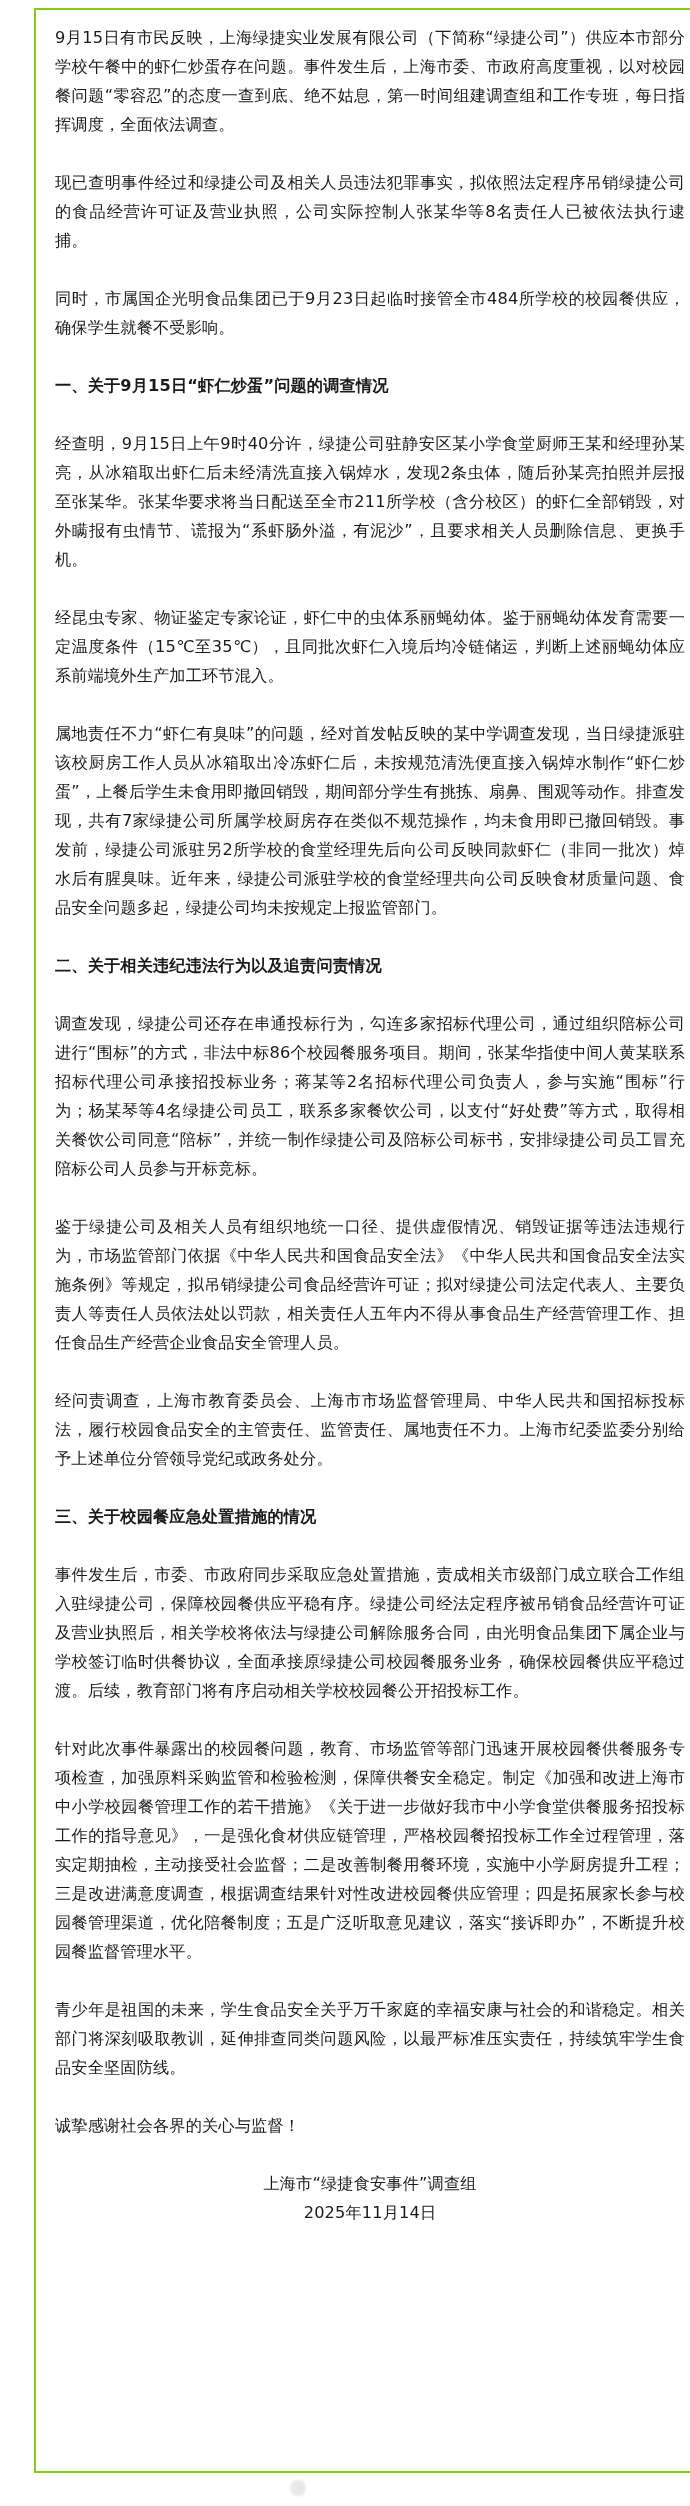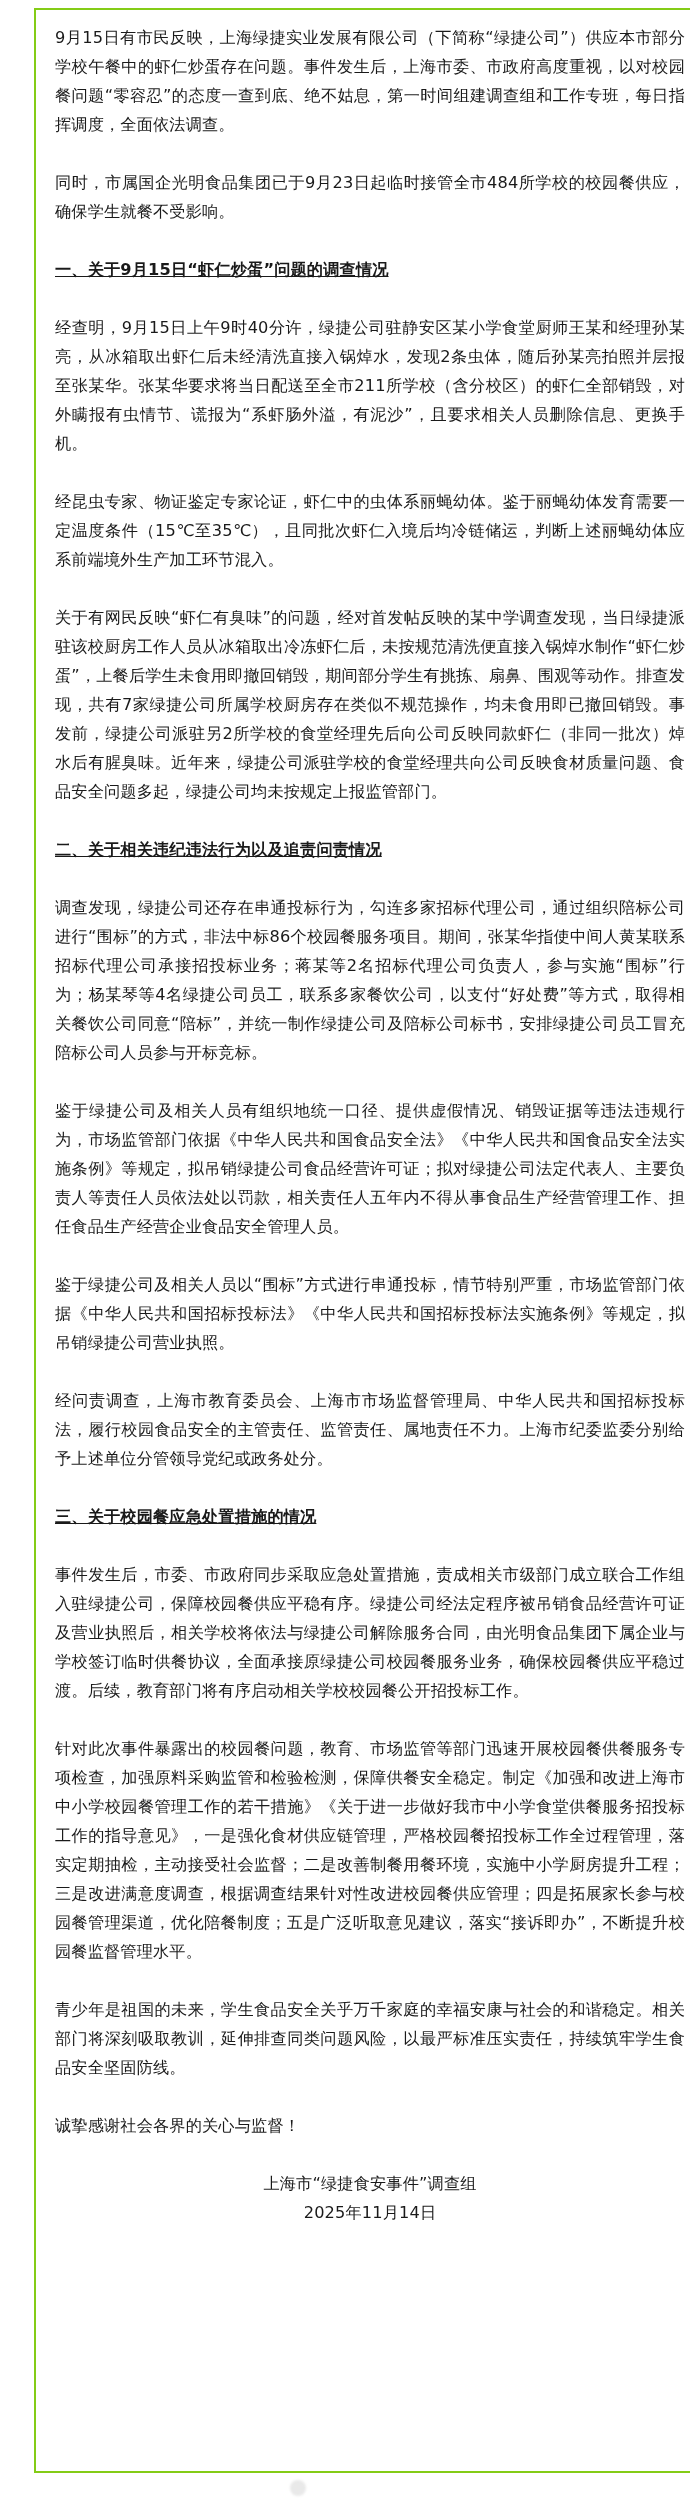--- a/index.html
+++ b/index.html
@@ -32,21 +32,20 @@
     line-height: 29px;
     letter-spacing: 0.15px;
     text-align: justify;
   }
   .para {
     margin: 0 0 29px 0;
   }
   .heading {
     margin: 0 0 29px 0;
     font-weight: bold;
-    text-decoration: underline;
   }
   .signature {
     text-align: center;
     margin: 0;
   }
   .watermark {
     position: absolute;
     left: 290px;
     top: 2476px;
     height: 24px;
@@ -68,34 +67,34 @@
     font-family: "DejaVu Sans", sans-serif;
   }
 </style>
 </head>
 <body>
 
 <div class="frame">
   <div class="content">
 
     <p class="para">9月15日有市民反映，上海绿捷实业发展有限公司（下简称“绿捷公司”）供应本市部分学校午餐中的虾仁炒蛋存在问题。事件发生后，上海市委、市政府高度重视，以对校园餐问题“零容忍”的态度一查到底、绝不姑息，第一时间组建调查组和工作专班，每日指挥调度，全面依法调查。</p>
+    <p class="para">现已查明事件经过和绿捷公司及相关人员违法犯罪事实，拟依照法定程序吊销绿捷公司的食品经营许可证及营业执照，公司实际控制人张某华等8名责任人已被依法执行逮捕。</p>
     <p class="para">同时，市属国企光明食品集团已于9月23日起临时接管全市484所学校的校园餐供应，确保学生就餐不受影响。</p>
 
     <section>
       <p class="heading">一、关于9月15日“虾仁炒蛋”问题的调查情况</p>
       <p class="para">经查明，9月15日上午9时40分许，绿捷公司驻静安区某小学食堂厨师王某和经理孙某亮，从冰箱取出虾仁后未经清洗直接入锅焯水，发现2条虫体，随后孙某亮拍照并层报至张某华。张某华要求将当日配送至全市211所学校（含分校区）的虾仁全部销毁，对外瞒报有虫情节、谎报为“系虾肠外溢，有泥沙”，且要求相关人员删除信息、更换手机。</p>
       <p class="para">经昆虫专家、物证鉴定专家论证，虾仁中的虫体系丽蝇幼体。鉴于丽蝇幼体发育需要一定温度条件（15℃至35℃），且同批次虾仁入境后均冷链储运，判断上述丽蝇幼体应系前端境外生产加工环节混入。</p>
-      <p class="para">关于有网民反映“虾仁有臭味”的问题，经对首发帖反映的某中学调查发现，当日绿捷派驻该校厨房工作人员从冰箱取出冷冻虾仁后，未按规范清洗便直接入锅焯水制作“虾仁炒蛋”，上餐后学生未食用即撤回销毁，期间部分学生有挑拣、扇鼻、围观等动作。排查发现，共有7家绿捷公司所属学校厨房存在类似不规范操作，均未食用即已撤回销毁。事发前，绿捷公司派驻另2所学校的食堂经理先后向公司反映同款虾仁（非同一批次）焯水后有腥臭味。近年来，绿捷公司派驻学校的食堂经理共向公司反映食材质量问题、食品安全问题多起，绿捷公司均未按规定上报监管部门。</p>
+      <p class="para">属地责任不力“虾仁有臭味”的问题，经对首发帖反映的某中学调查发现，当日绿捷派驻该校厨房工作人员从冰箱取出冷冻虾仁后，未按规范清洗便直接入锅焯水制作“虾仁炒蛋”，上餐后学生未食用即撤回销毁，期间部分学生有挑拣、扇鼻、围观等动作。排查发现，共有7家绿捷公司所属学校厨房存在类似不规范操作，均未食用即已撤回销毁。事发前，绿捷公司派驻另2所学校的食堂经理先后向公司反映同款虾仁（非同一批次）焯水后有腥臭味。近年来，绿捷公司派驻学校的食堂经理共向公司反映食材质量问题、食品安全问题多起，绿捷公司均未按规定上报监管部门。</p>
     </section>
 
     <section>
       <p class="heading">二、关于相关违纪违法行为以及追责问责情况</p>
       <p class="para">调查发现，绿捷公司还存在串通投标行为，勾连多家招标代理公司，通过组织陪标公司进行“围标”的方式，非法中标86个校园餐服务项目。期间，张某华指使中间人黄某联系招标代理公司承接招投标业务；蒋某等2名招标代理公司负责人，参与实施“围标”行为；杨某琴等4名绿捷公司员工，联系多家餐饮公司，以支付“好处费”等方式，取得相关餐饮公司同意“陪标”，并统一制作绿捷公司及陪标公司标书，安排绿捷公司员工冒充陪标公司人员参与开标竞标。</p>
       <p class="para">鉴于绿捷公司及相关人员有组织地统一口径、提供虚假情况、销毁证据等违法违规行为，市场监管部门依据《中华人民共和国食品安全法》《中华人民共和国食品安全法实施条例》等规定，拟吊销绿捷公司食品经营许可证；拟对绿捷公司法定代表人、主要负责人等责任人员依法处以罚款，相关责任人五年内不得从事食品生产经营管理工作、担任食品生产经营企业食品安全管理人员。</p>
-      <p class="para">鉴于绿捷公司及相关人员以“围标”方式进行串通投标，情节特别严重，市场监管部门依据《中华人民共和国招标投标法》《中华人民共和国招标投标法实施条例》等规定，拟吊销绿捷公司营业执照。</p>
       <p class="para">经问责调查，上海市教育委员会、上海市市场监督管理局、中华人民共和国招标投标法，履行校园食品安全的主管责任、监管责任、属地责任不力。上海市纪委监委分别给予上述单位分管领导党纪或政务处分。</p>
     </section>
 
     <section>
       <p class="heading">三、关于校园餐应急处置措施的情况</p>
       <p class="para">事件发生后，市委、市政府同步采取应急处置措施，责成相关市级部门成立联合工作组入驻绿捷公司，保障校园餐供应平稳有序。绿捷公司经法定程序被吊销食品经营许可证及营业执照后，相关学校将依法与绿捷公司解除服务合同，由光明食品集团下属企业与学校签订临时供餐协议，全面承接原绿捷公司校园餐服务业务，确保校园餐供应平稳过渡。后续，教育部门将有序启动相关学校校园餐公开招投标工作。</p>
       <p class="para">针对此次事件暴露出的校园餐问题，教育、市场监管等部门迅速开展校园餐供餐服务专项检查，加强原料采购监管和检验检测，保障供餐安全稳定。制定《加强和改进上海市中小学校园餐管理工作的若干措施》《关于进一步做好我市中小学食堂供餐服务招投标工作的指导意见》，一是强化食材供应链管理，严格校园餐招投标工作全过程管理，落实定期抽检，主动接受社会监督；二是改善制餐用餐环境，实施中小学厨房提升工程；三是改进满意度调查，根据调查结果针对性改进校园餐供应管理；四是拓展家长参与校园餐管理渠道，优化陪餐制度；五是广泛听取意见建议，落实“接诉即办”，不断提升校园餐监督管理水平。</p>
       <p class="para">青少年是祖国的未来，学生食品安全关乎万千家庭的幸福安康与社会的和谐稳定。相关部门将深刻吸取教训，延伸排查同类问题风险，以最严标准压实责任，持续筑牢学生食品安全坚固防线。</p>
     </section>
 

